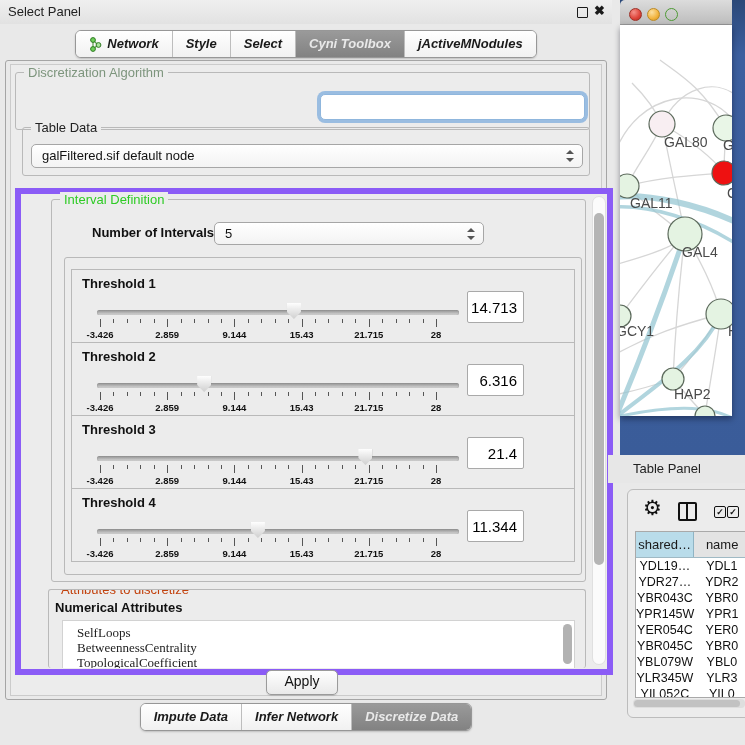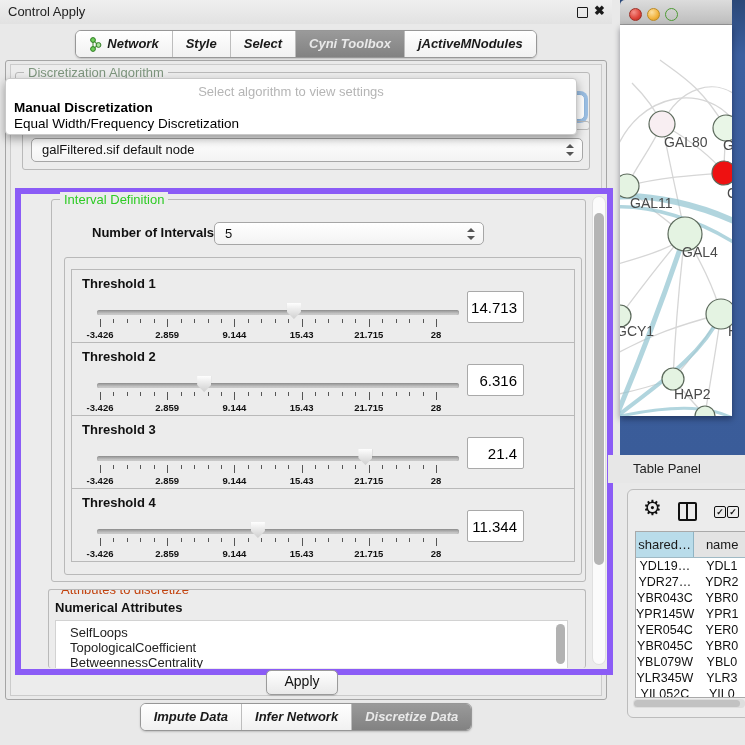--- a/index.html
+++ b/index.html
@@ -56,21 +56,21 @@
          background:linear-gradient(#fefefe,#cfcfcf);
          clip-path:polygon(0 0,100% 0,100% 56%,50% 100%,0 56%);
          filter:drop-shadow(0 0 1px #8a8a8a);}
   .tickrow{position:absolute;left:28px;top:49px;width:336px;height:9px;}
   .tick{position:absolute;top:0;width:1px;background:#555;}
   .ticklbls{position:absolute;left:28px;top:59px;width:336px;height:12px;}
   .ticklbl{position:absolute;transform:translateX(-50%);font-size:9.5px;font-weight:bold;color:#111;white-space:nowrap;}
   .valbox{position:absolute;left:395px;top:21px;width:57px;height:32px;background:#fff;border:1px solid #a9a9a9;
           border-radius:2px;font-size:15px;line-height:32px;text-align:right;padding-right:6px;box-sizing:border-box;color:#000;}
 
-  .attr-list{position:absolute;left:6px;top:30px;width:513px;height:50px;background:#fff;border:1px solid #d2d2d2;box-sizing:border-box;overflow:hidden;}
+  .attr-list{position:absolute;left:13px;top:30px;width:513px;height:50px;background:#fff;border:1px solid #d2d2d2;box-sizing:border-box;overflow:hidden;font-family:Liberation Serif, serif;}
   .attr-item{font-size:13px;color:#222;padding-left:14px;line-height:15px;}
   .attr-scroll{position:absolute;right:2px;top:3px;width:9px;height:40px;background:#b2b2b2;border-radius:5px;}
 
   .apply-btn{left:266px;top:670px;width:70px;height:23px;border:1px solid #9b9b9b;border-radius:5px;
          background:linear-gradient(#ffffff,#e9e9e9);font-size:14px;text-align:center;line-height:21px;color:#111;
          box-shadow:0 1px 1px rgba(0,0,0,0.12);}
 
   
   .blue-zone{left:620px;top:0;width:125px;height:457px;background:linear-gradient(180deg,#2b4878,#3c5f9f 12%,#3a5c99);}
   .net-window{left:13px;top:5px;width:112px;height:416px;}
@@ -99,21 +99,21 @@
   .hscroll .thumb{position:absolute;left:1px;top:1px;width:106px;height:7px;background:#c2c2c2;border-radius:4px;}
 
   .net-ico{display:inline-block;width:13px;height:15px;}
 </style>
 </head>
 <body>
 
 <div id="root">
 
   <div class="abs cp-titlebar">
-    <span class="abs cp-title">Control Apply</span>
+    <span class="abs cp-title">Select Panel</span>
     <span class="abs float-icon"></span>
     <span class="abs close-icon">✖</span>
   </div>
 
   <div class="abs tabbar" style="top:30px;">
     <div class="seg" id="top-tabs">
         <div class="tab">
           <span class="net-ico"><svg width="13" height="15" viewBox="0 0 13 15">
               <line x1="4" y1="3" x2="9" y2="8" stroke="#5a9a4a" stroke-width="1.2"></line>
               <line x1="4" y1="12" x2="9" y2="8" stroke="#5a9a4a" stroke-width="1.2"></line>
@@ -140,29 +140,22 @@
   </div>
 
   <div class="abs outer-panel"></div>
   <div class="abs inner-panel"></div>
 
   <div class="abs group" style="left:15px;top:72px;width:573px;height:56px;">
     <span class="group-title" style="color:#7d957d;">Discretization Algorithm</span>
   </div>
   <div class="abs focus-combo"></div>
 
-  <div class="abs popup">
-    <div class="popup-prompt">Select algorithm to view settings</div>
-    <div id="popup-items">
-        <div class="popup-item" style="top: 21px; font-weight: bold;">Manual Discretization</div>
-        <div class="popup-item" style="top: 37px;">Equal Width/Frequency Discretization</div>
-      </div>
-  </div>
-
-  <div class="abs group" style="left:22px;top:121px;width:566px;height:47px;">
+
+  <div class="abs group" style="left:22px;top:127px;width:566px;height:47px;">
     <span class="group-title" style="color:#222;">Table Data</span>
     <div class="combo" style="position:absolute;left:8px;top:16px;width:552px;height:24px;">
       <span>galFiltered.sif default node</span>
       <span class="steppers">
           <span class="arr up"></span>
           <span class="arr dn"></span>
         </span>
     </div>
   </div>
 
@@ -353,22 +346,22 @@
           </div>
       </div>
     </div>
 
     <div class="group" style="position:absolute;left:27px;top:395px;width:536px;height:78px;overflow:hidden;border-bottom:none;">
       <span class="group-title" style="color:#c2410c;">Attributes to discretize</span>
       <span class="bold13" style="position:absolute;left:6px;top:10px;">Numerical Attributes</span>
       <div class="attr-list">
         <div id="attr-items" style="padding-top:4px;">
             <div class="attr-item">SelfLoops</div>
+            <div class="attr-item">BetweennessCentrality</div>
             <div class="attr-item">TopologicalCoefficient</div>
-            <div class="attr-item">BetweennessCentrality</div>
           </div>
         <div class="attr-scroll"></div>
       </div>
     </div>
 
     <div class="vscroll">
         <div class="thumb"></div>
       </div>
   </div>
 

